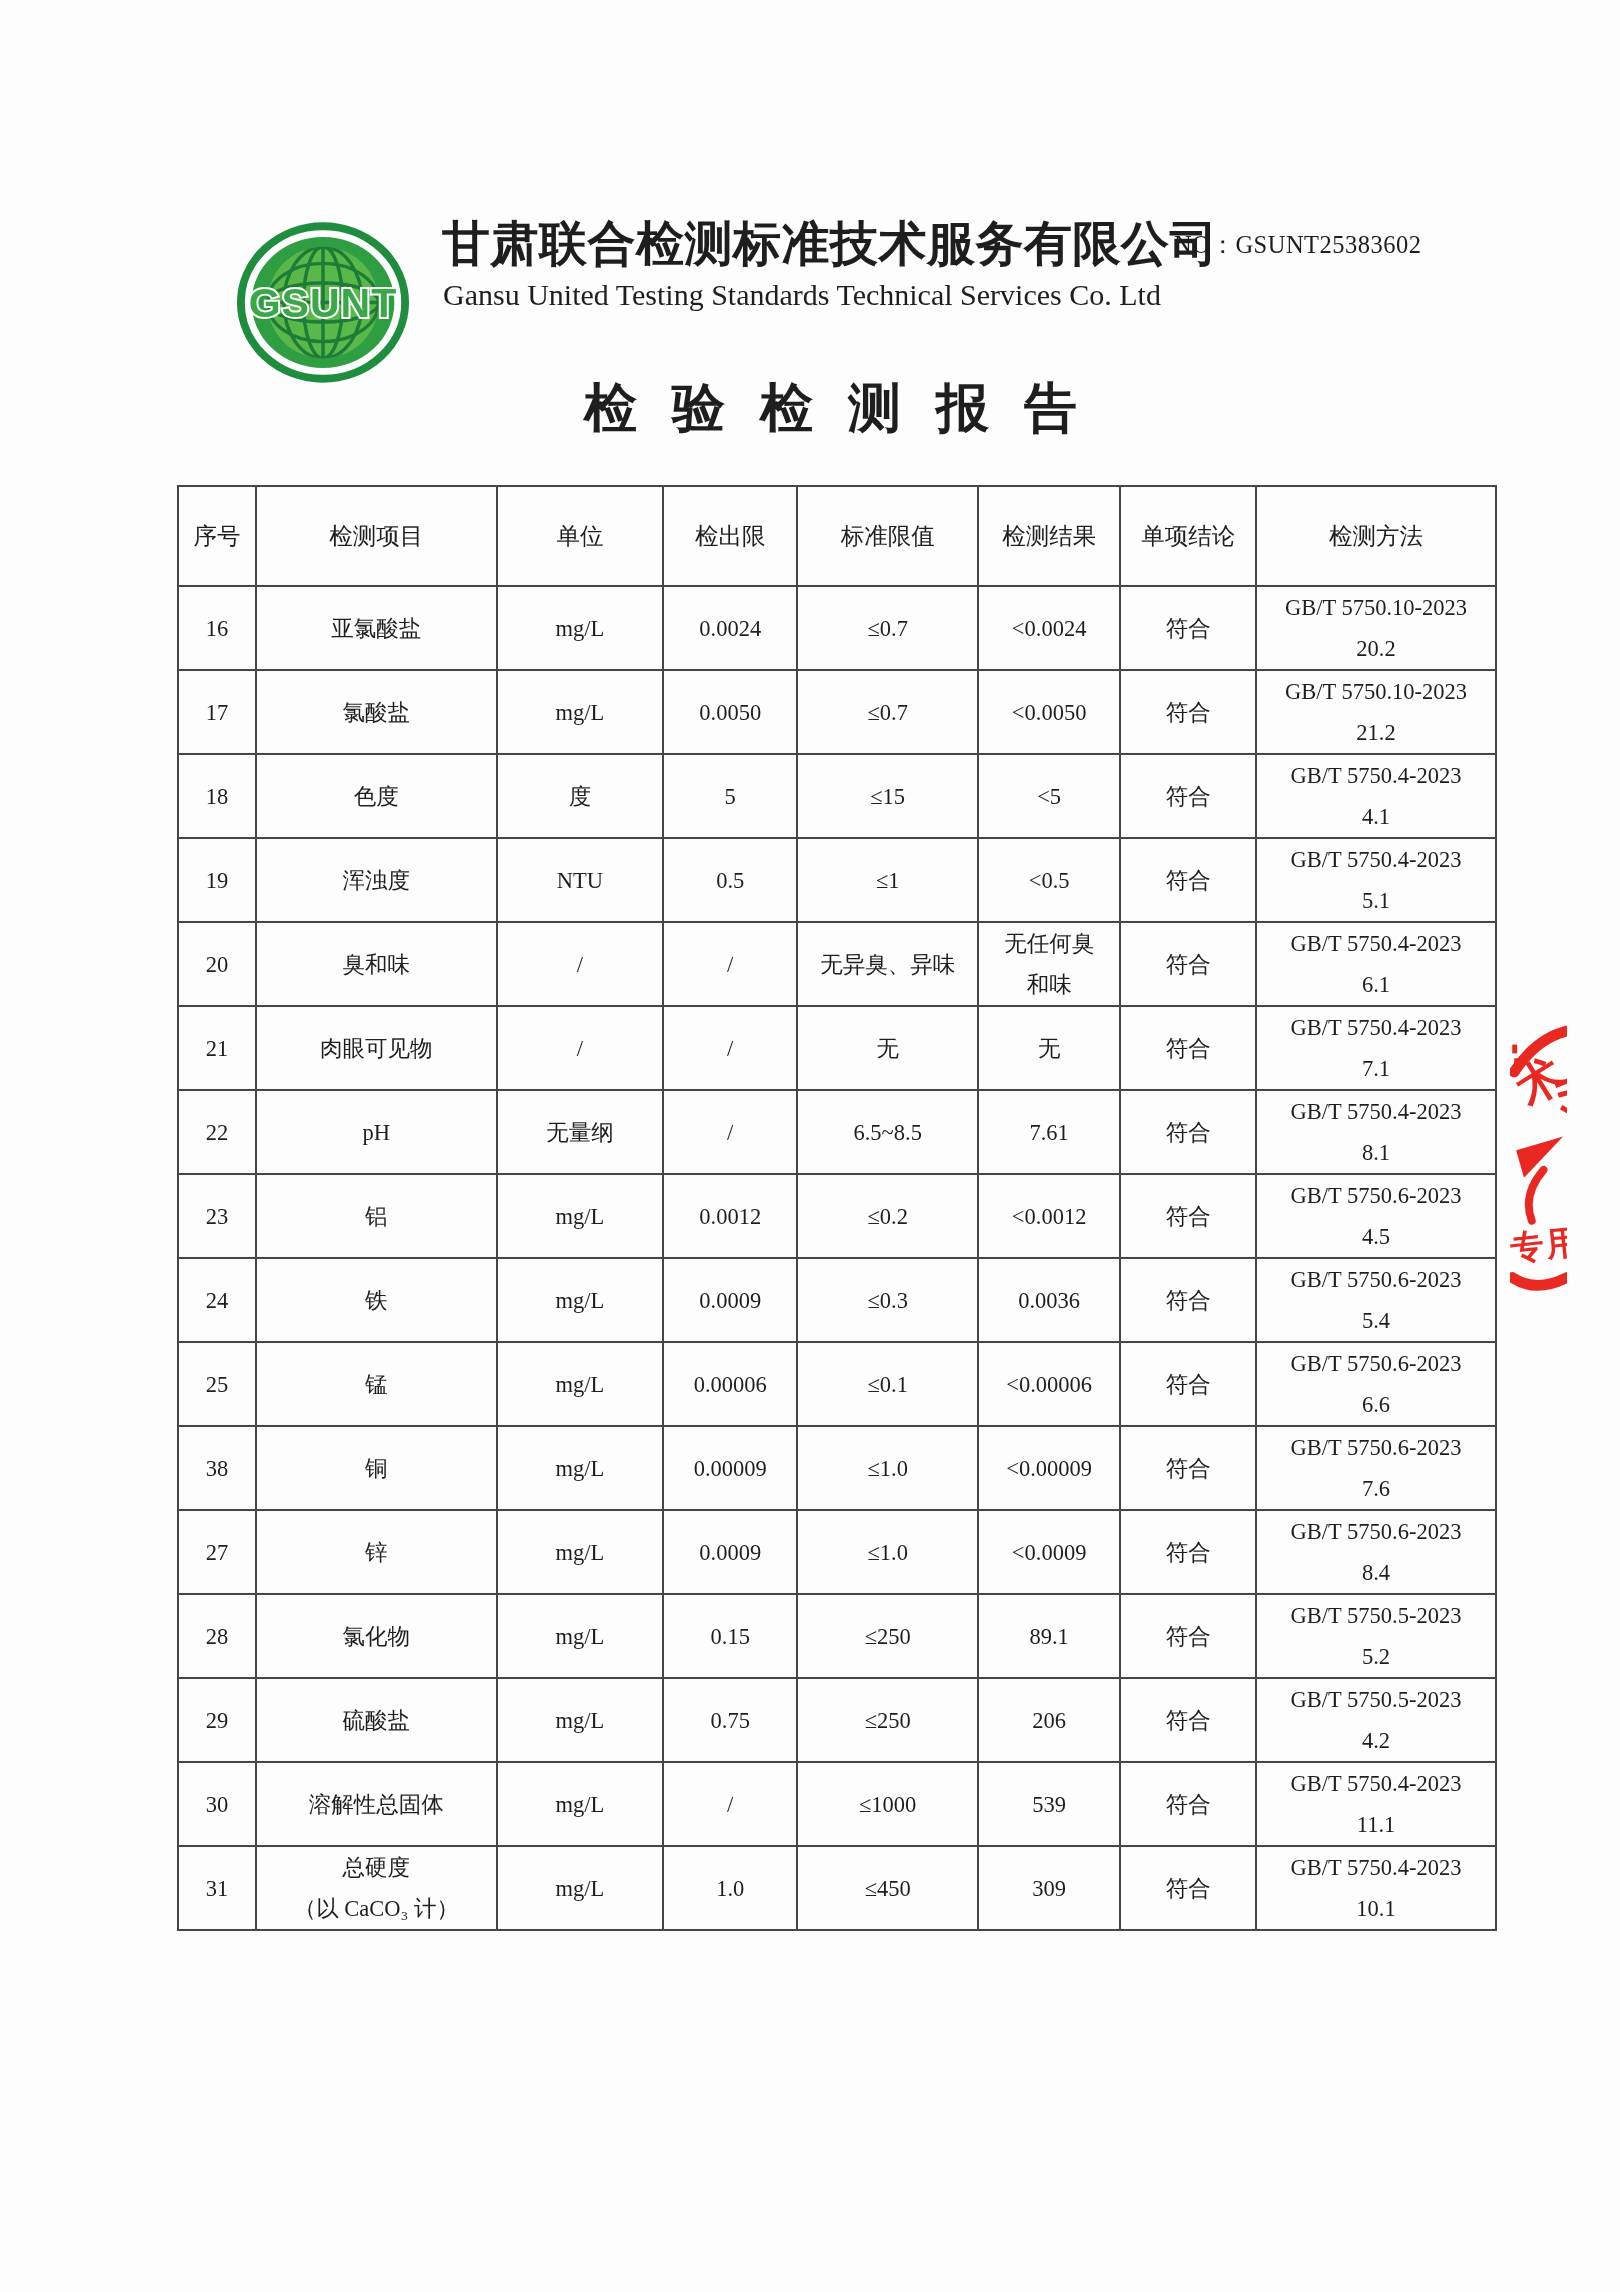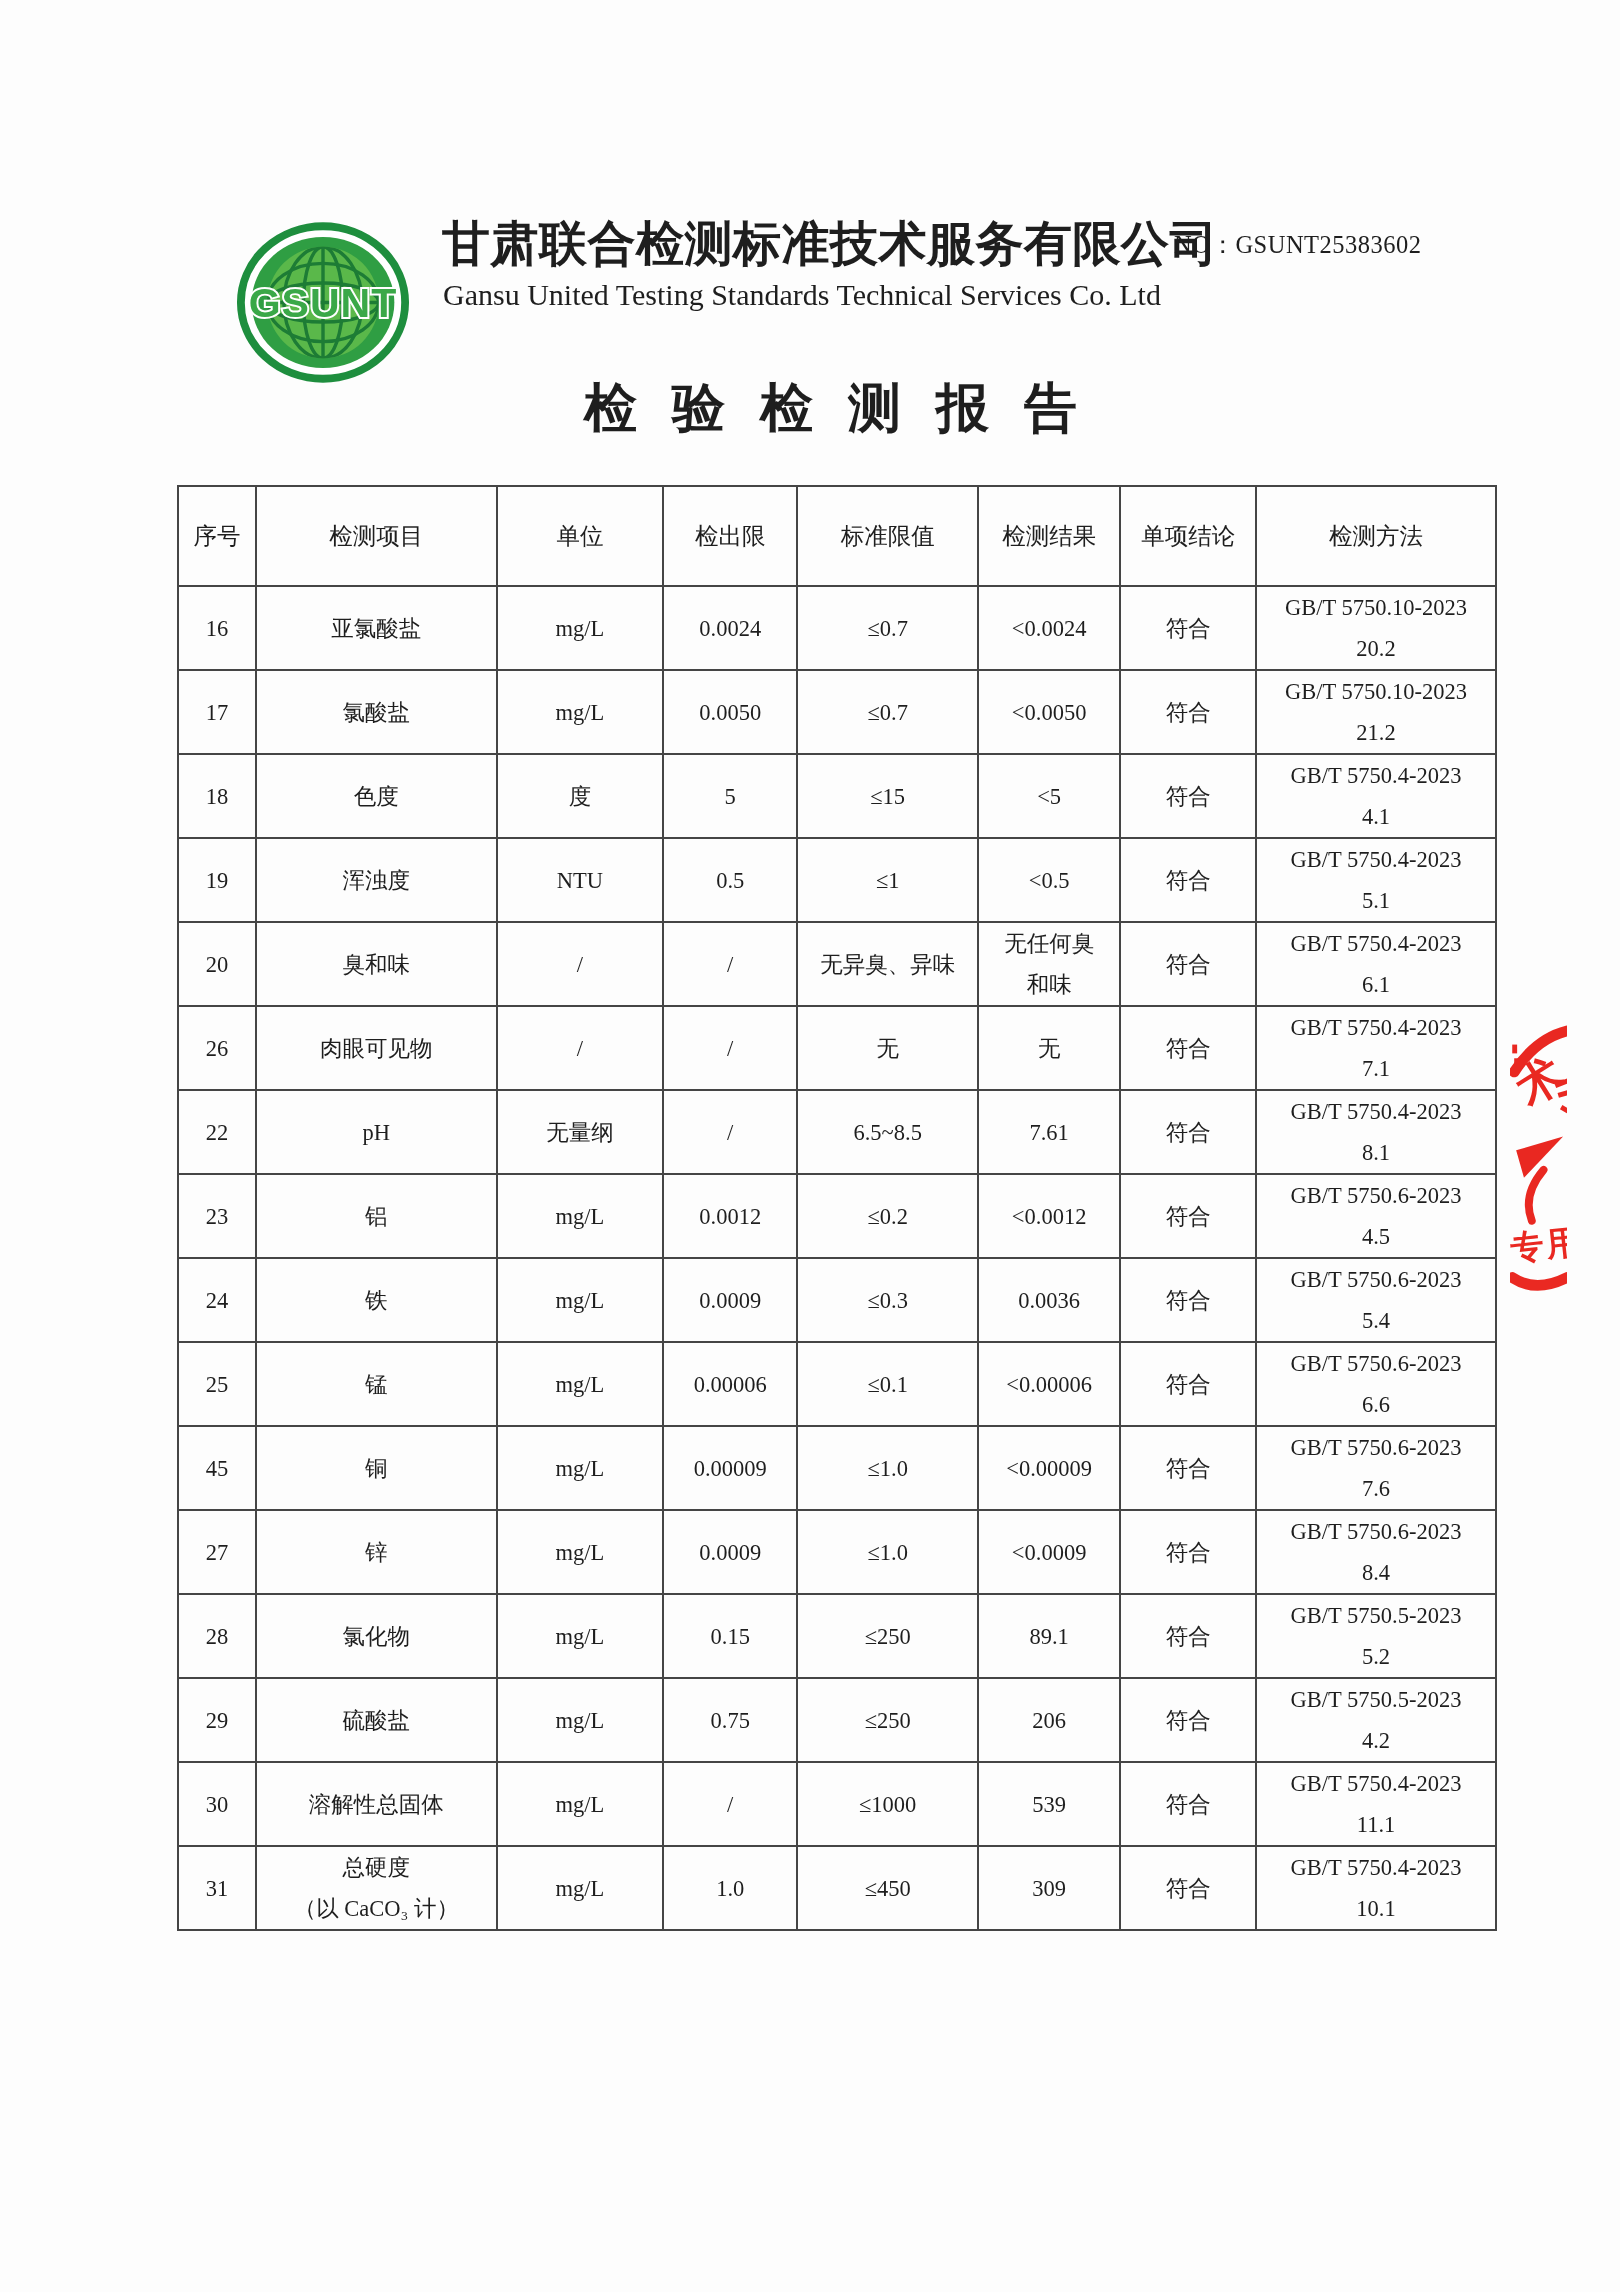--- a/index.html
+++ b/index.html
@@ -241,21 +241,21 @@
           <td>
             <div class="cline">符合</div>
           </td>
           <td>
             <div class="cline">GB/T 5750.4-2023</div>
             <div class="cline">6.1</div>
           </td>
         </tr>
         <tr>
           <td>
-            <div class="cline">26</div>
+            <div class="cline">21</div>
           </td>
           <td>
             <div class="cline">肉眼可见物</div>
           </td>
           <td>
             <div class="cline">/</div>
           </td>
           <td>
             <div class="cline">/</div>
           </td>
@@ -376,21 +376,21 @@
           <td>
             <div class="cline">符合</div>
           </td>
           <td>
             <div class="cline">GB/T 5750.6-2023</div>
             <div class="cline">6.6</div>
           </td>
         </tr>
         <tr>
           <td>
-            <div class="cline">45</div>
+            <div class="cline">38</div>
           </td>
           <td>
             <div class="cline">铜</div>
           </td>
           <td>
             <div class="cline">mg/L</div>
           </td>
           <td>
             <div class="cline">0.00009</div>
           </td>

